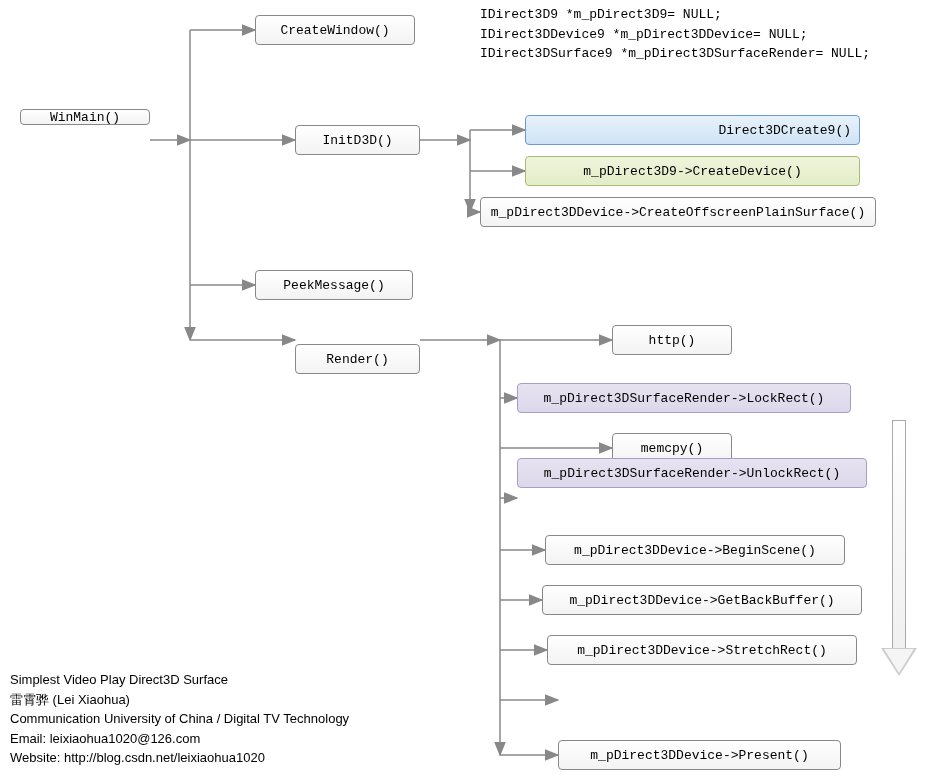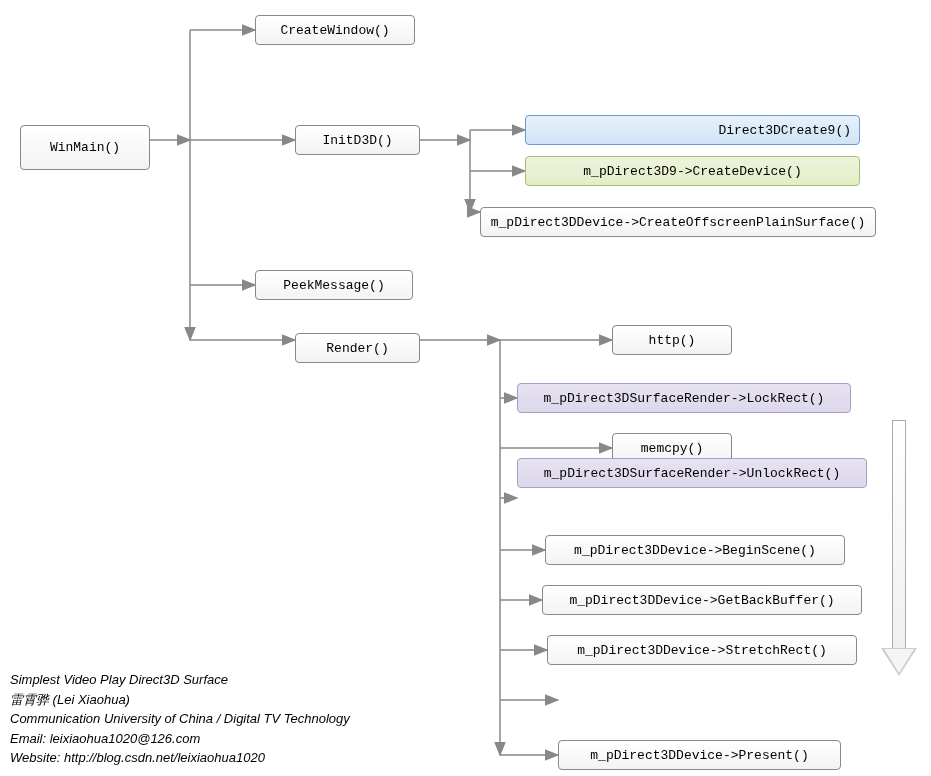--- a/index.html
+++ b/index.html
@@ -45,21 +45,20 @@
     font-family: "Courier New", Courier, monospace;
     font-size: 13px;
     line-height: 1.5;
     white-space: pre;
   }
   .footer {
     position: absolute;
     font-family: "Segoe UI", Arial, sans-serif;
     font-size: 13px;
     line-height: 1.5;
-    font-style: italic;
   }
   
   .big-arrow {
     position: absolute;
     left: 885px;
     top: 420px;
     width: 28px;
     height: 260px;
   }
   .big-arrow .shaft {
@@ -138,44 +137,44 @@
       <path d="M500 448 L612 448"></path>
       <path d="M500 498 L517 498"></path>
       <path d="M500 550 L545 550"></path>
       <path d="M500 600 L542 600"></path>
       <path d="M500 650 L547 650"></path>
       <path d="M500 700 L558 700"></path>
       <path d="M500 755 L558 755"></path>
     </g>
   </svg>
 
-  <div class="box" style="left:20px; top:125px; width:130px; height:45px">
+  <div class="box" style="left:20px; top:109px; width:130px; height:16px">
       <span>WinMain()</span>
     </div>
 
   <div class="box" style="left:255px; top:15px; width:160px; height:30px">
       <span>CreateWindow()</span>
     </div>
   <div class="box" style="left:295px; top:125px; width:125px; height:30px">
       <span>InitD3D()</span>
     </div>
   <div class="box" style="left:255px; top:270px; width:158px; height:30px">
       <span>PeekMessage()</span>
     </div>
-  <div class="box" style="left:295px; top:333px; width:125px; height:30px">
+  <div class="box" style="left:295px; top:344px; width:125px; height:30px">
       <span>Render()</span>
     </div>
 
   <div class="box blue" style="left:525px; top:115px; width:335px; height:30px">
       <span>Direct3DCreate9()</span>
     </div>
   <div class="box green" style="left:525px; top:156px; width:335px; height:30px">
       <span>m_pDirect3D9-&gt;CreateDevice()</span>
     </div>
-  <div class="box" style="left:480px; top:207px; width:396px; height:30px">
+  <div class="box" style="left:480px; top:197px; width:396px; height:30px">
       <span>m_pDirect3DDevice-&gt;CreateOffscreenPlainSurface()</span>
     </div>
 
   <div class="box" style="left:612px; top:325px; width:120px; height:30px">
       <span>http()</span>
     </div>
   <div class="box purple" style="left:517px; top:383px; width:334px; height:30px">
       <span>m_pDirect3DSurfaceRender-&gt;LockRect()</span>
     </div>
   <div class="box" style="left:612px; top:433px; width:120px; height:30px">
@@ -190,20 +189,23 @@
   <div class="box" style="left:542px; top:585px; width:320px; height:30px">
       <span>m_pDirect3DDevice-&gt;GetBackBuffer()</span>
     </div>
   <div class="box" style="left:547px; top:635px; width:310px; height:30px">
       <span>m_pDirect3DDevice-&gt;StretchRect()</span>
     </div>
   <div class="box" style="left:558px; top:740px; width:283px; height:30px">
       <span>m_pDirect3DDevice-&gt;Present()</span>
     </div>
 
+  <div class="code" style="left:480px; top:5px">IDirect3D9 *m_pDirect3D9= NULL;
+IDirect3DDevice9 *m_pDirect3DDevice= NULL;
+IDirect3DSurface9 *m_pDirect3DSurfaceRender= NULL;</div>
 
   <div class="big-arrow">
     <div class="shaft"></div>
     <div class="head"></div>
   </div>
 
   <div class="footer" style="left:10px; top:670px">
     <div>Simplest Video Play Direct3D Surface</div>
     <div>雷霄骅 (Lei Xiaohua)</div>
     <div>Communication University of China / Digital TV Technology</div>

